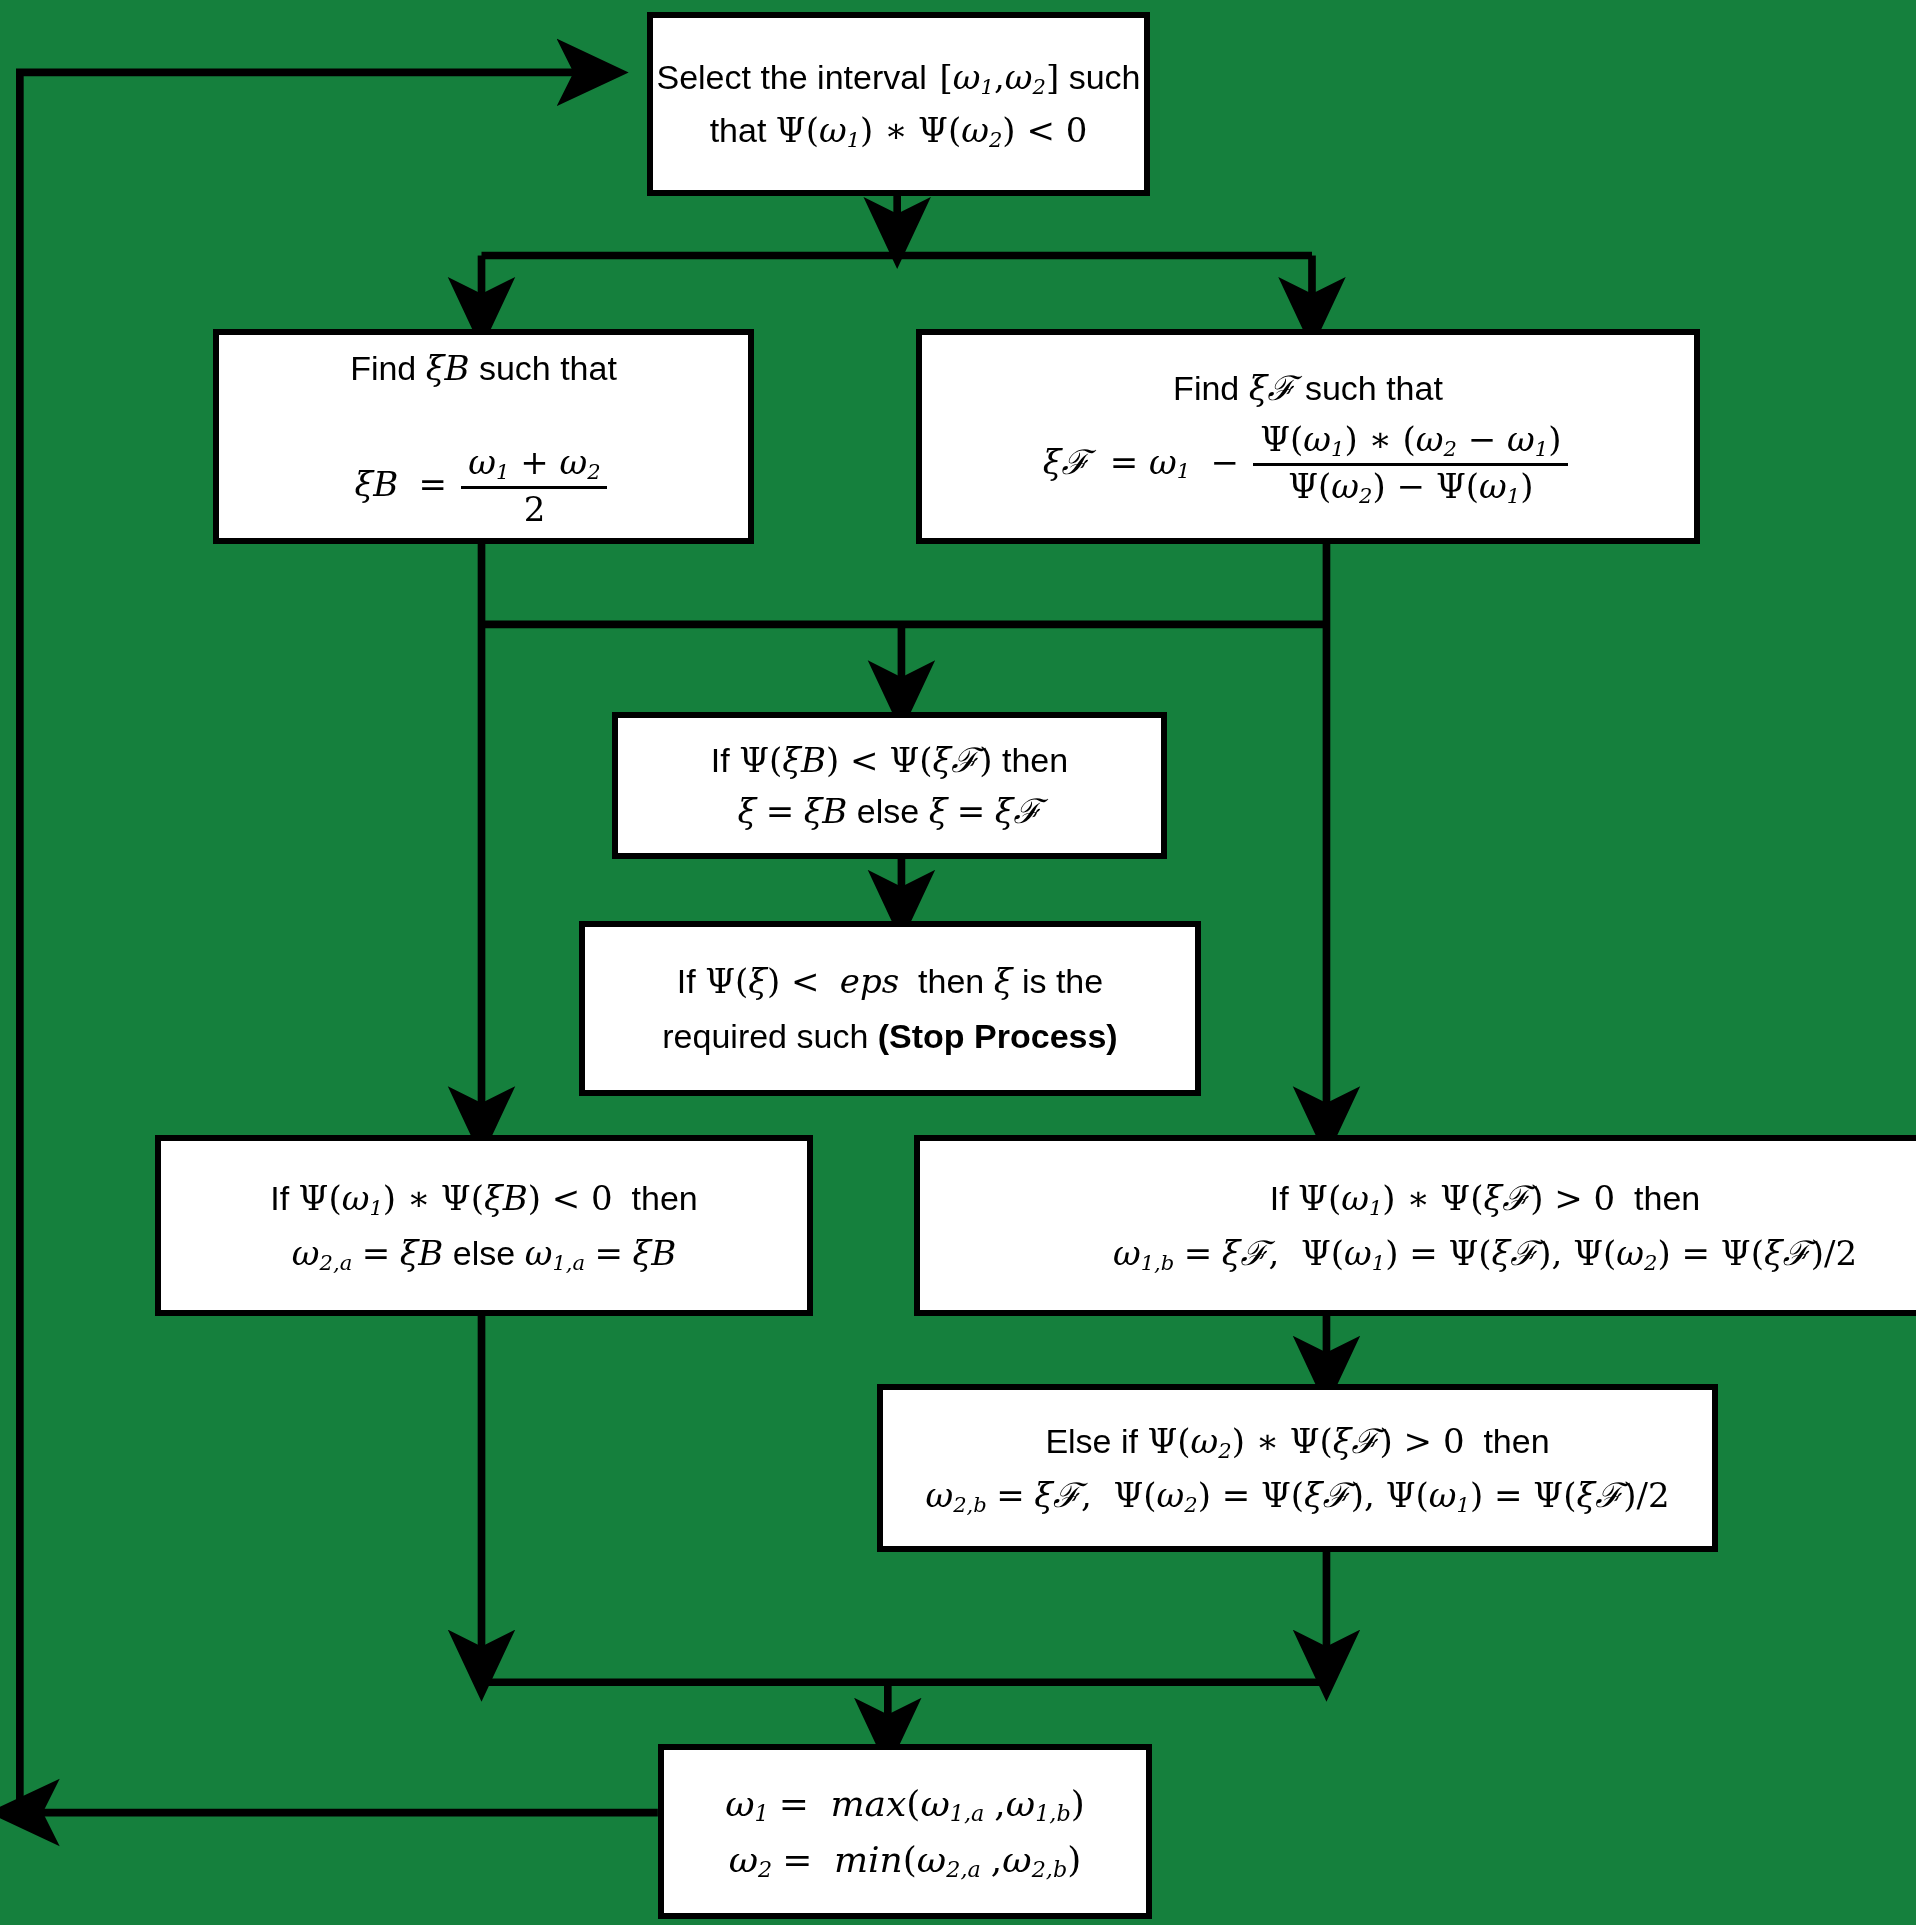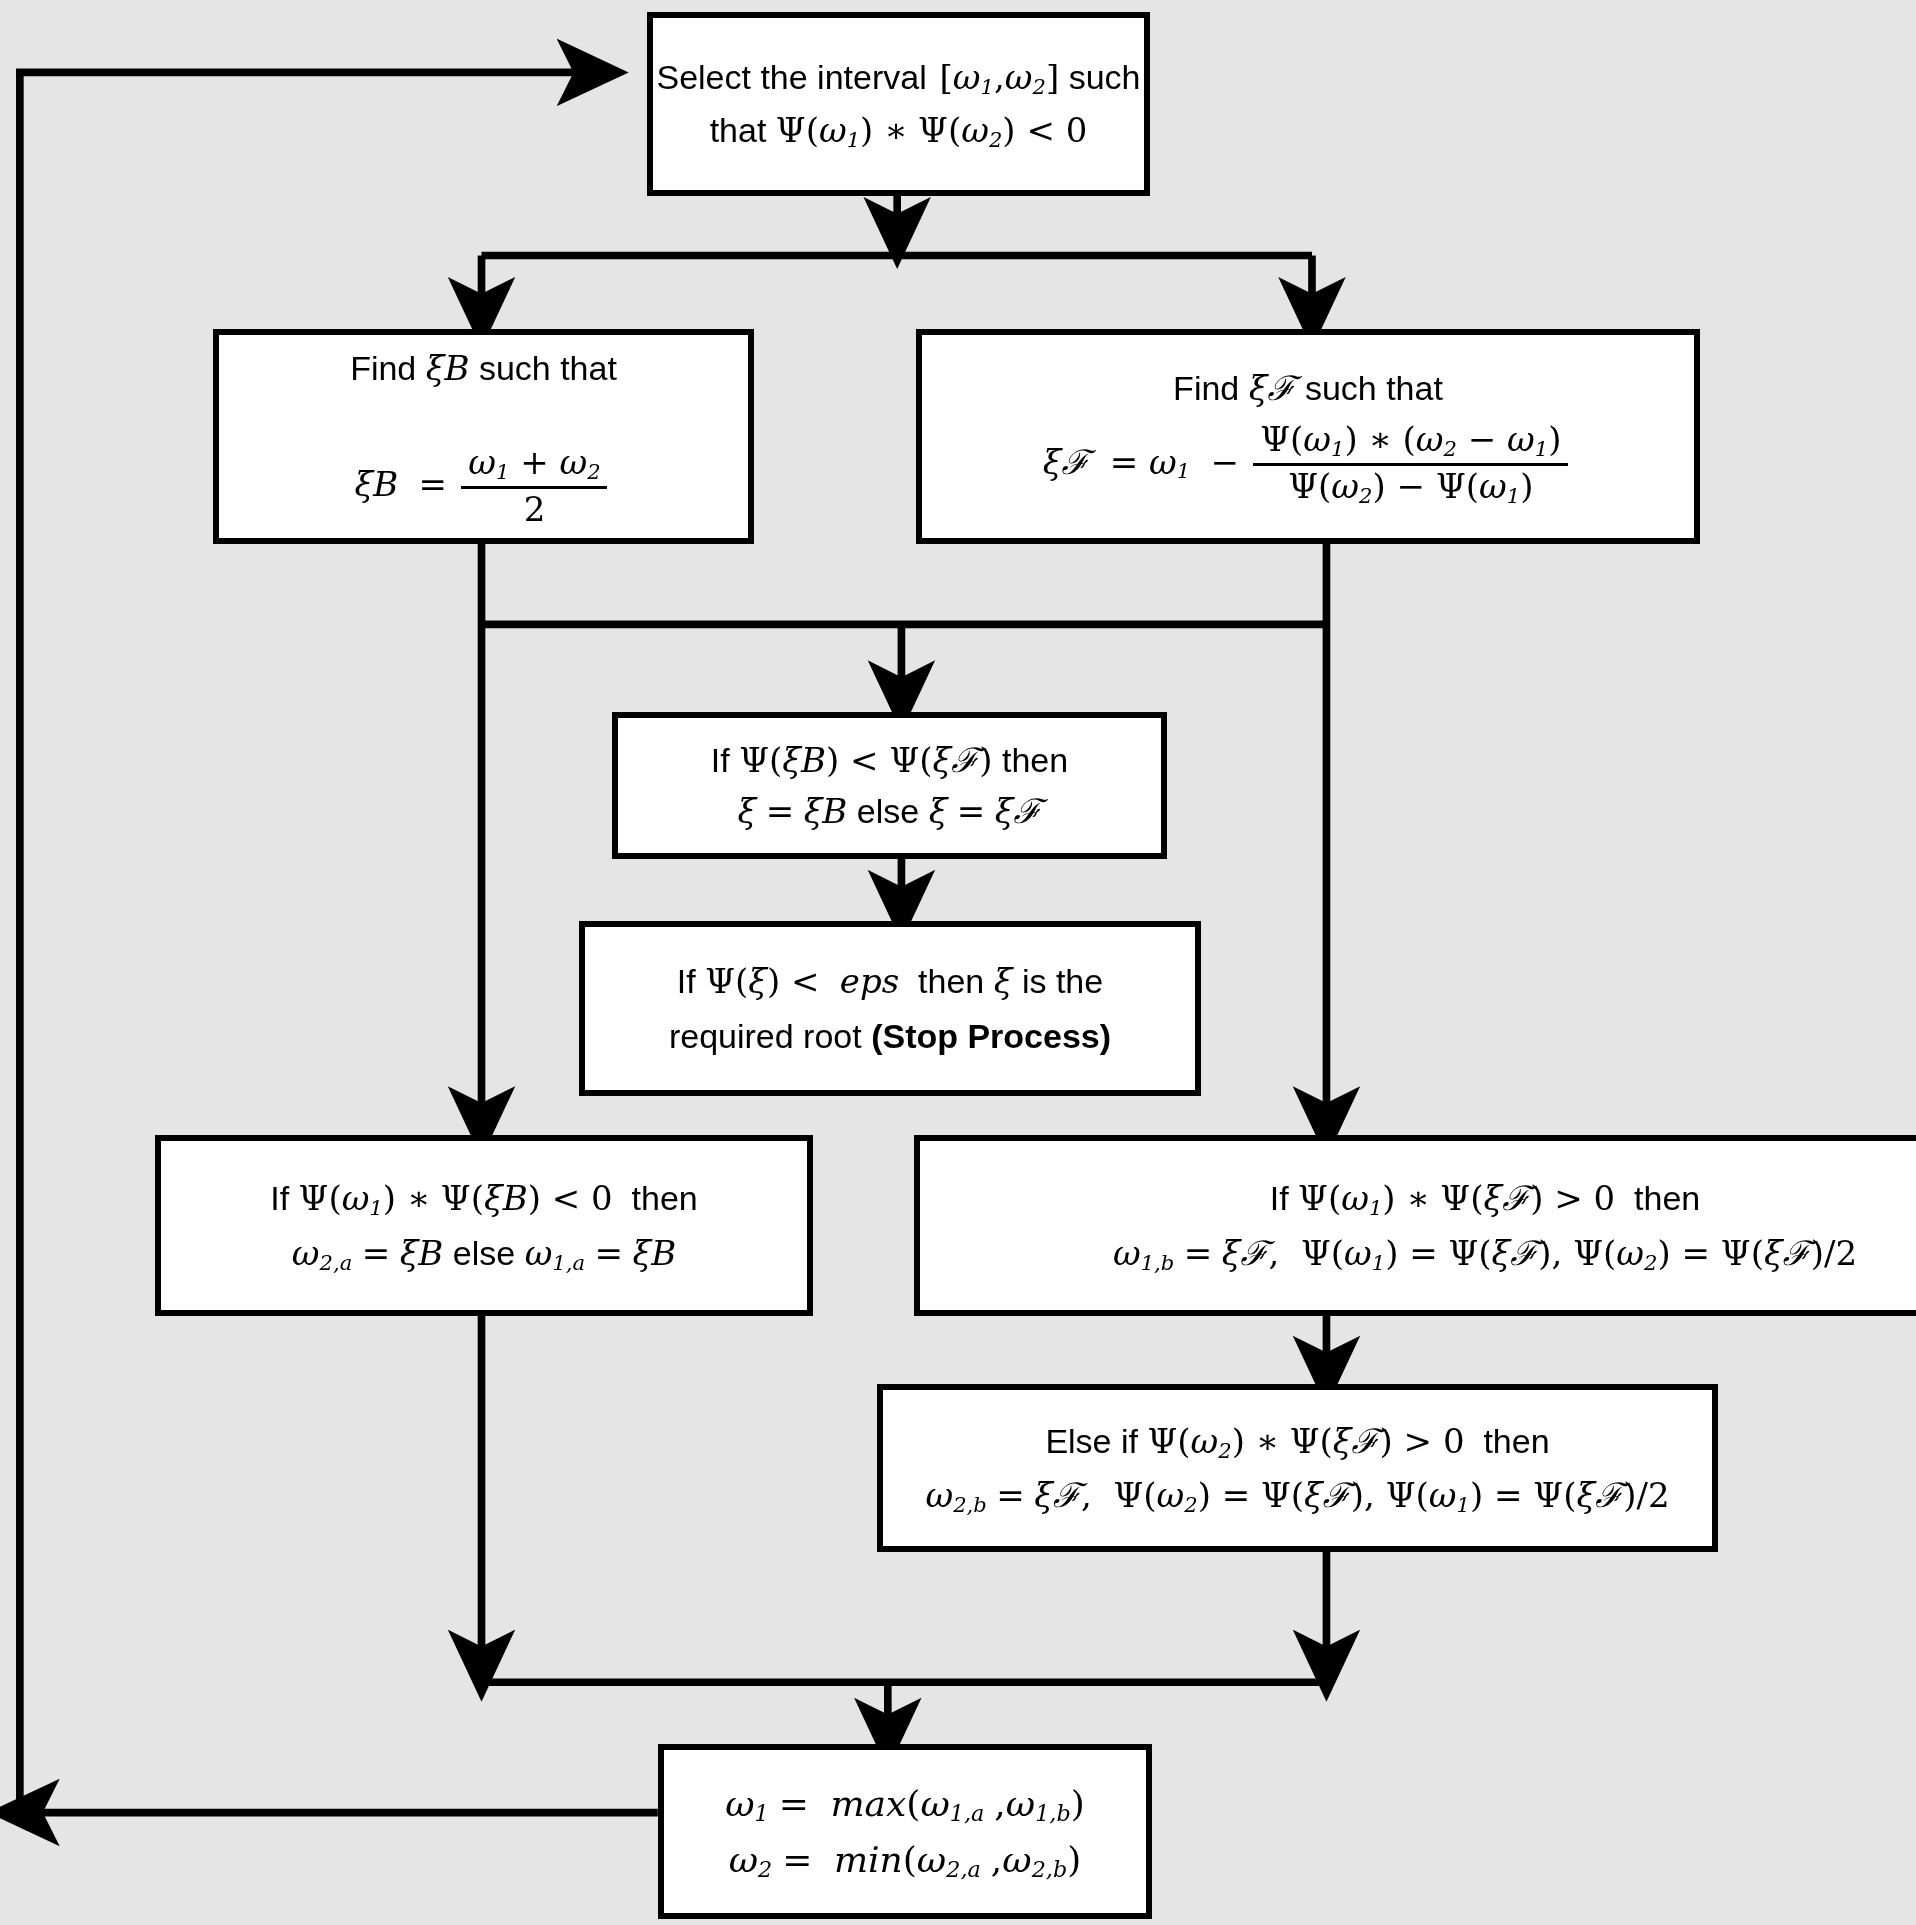--- a/index.html
+++ b/index.html
@@ -4,21 +4,21 @@
 <style>
   html, body {
     margin: 0;
     padding: 0;
     background: #ffffff;
   }
   #canvas {
     position: relative;
     width: 1917px;
     height: 1925px;
-    background: #e5e5e5;
+    background: #15803d;
     font-family: "Liberation Sans", sans-serif;
     overflow: hidden;
   }
   .node {
     position: absolute;
     box-sizing: border-box;
     border: 6px solid #000000;
     background: #ffffff;
     display: flex;
     flex-direction: column;
@@ -175,21 +175,21 @@
   <div class="node" style="left:579px; top:921px; width:622px; height:175px; font-size:34px; line-height:1.6;">
     <span class="line">
       <span class="t-plain">If</span>
       <span class="t-mathup">Ψ(<span class="t-math">ξ</span>) &lt;</span>
       <span class="t-math">&nbsp;eps</span>
       <span class="t-plain">&nbsp;then</span>
       <span class="t-math">ξ</span>
       <span class="t-plain">is the</span>
     </span>
     <span class="line">
-      <span class="t-plain">required root</span>
+      <span class="t-plain">required such</span>
       <b class="t-plain">(Stop Process)</b>
     </span>
   </div>
 
   <div class="node" style="left:155px; top:1135px; width:658px; height:181px; font-size:34px; line-height:1.6;">
     <span class="line">
       <span class="t-plain">If</span>
       <span class="t-mathup">Ψ(<span class="t-math">ω</span><sub>1</sub>) ∗ Ψ(<span class="t-math">ξ𝐵</span>) &lt; 0</span>
       <span class="t-plain">&nbsp;then</span>
     </span>

